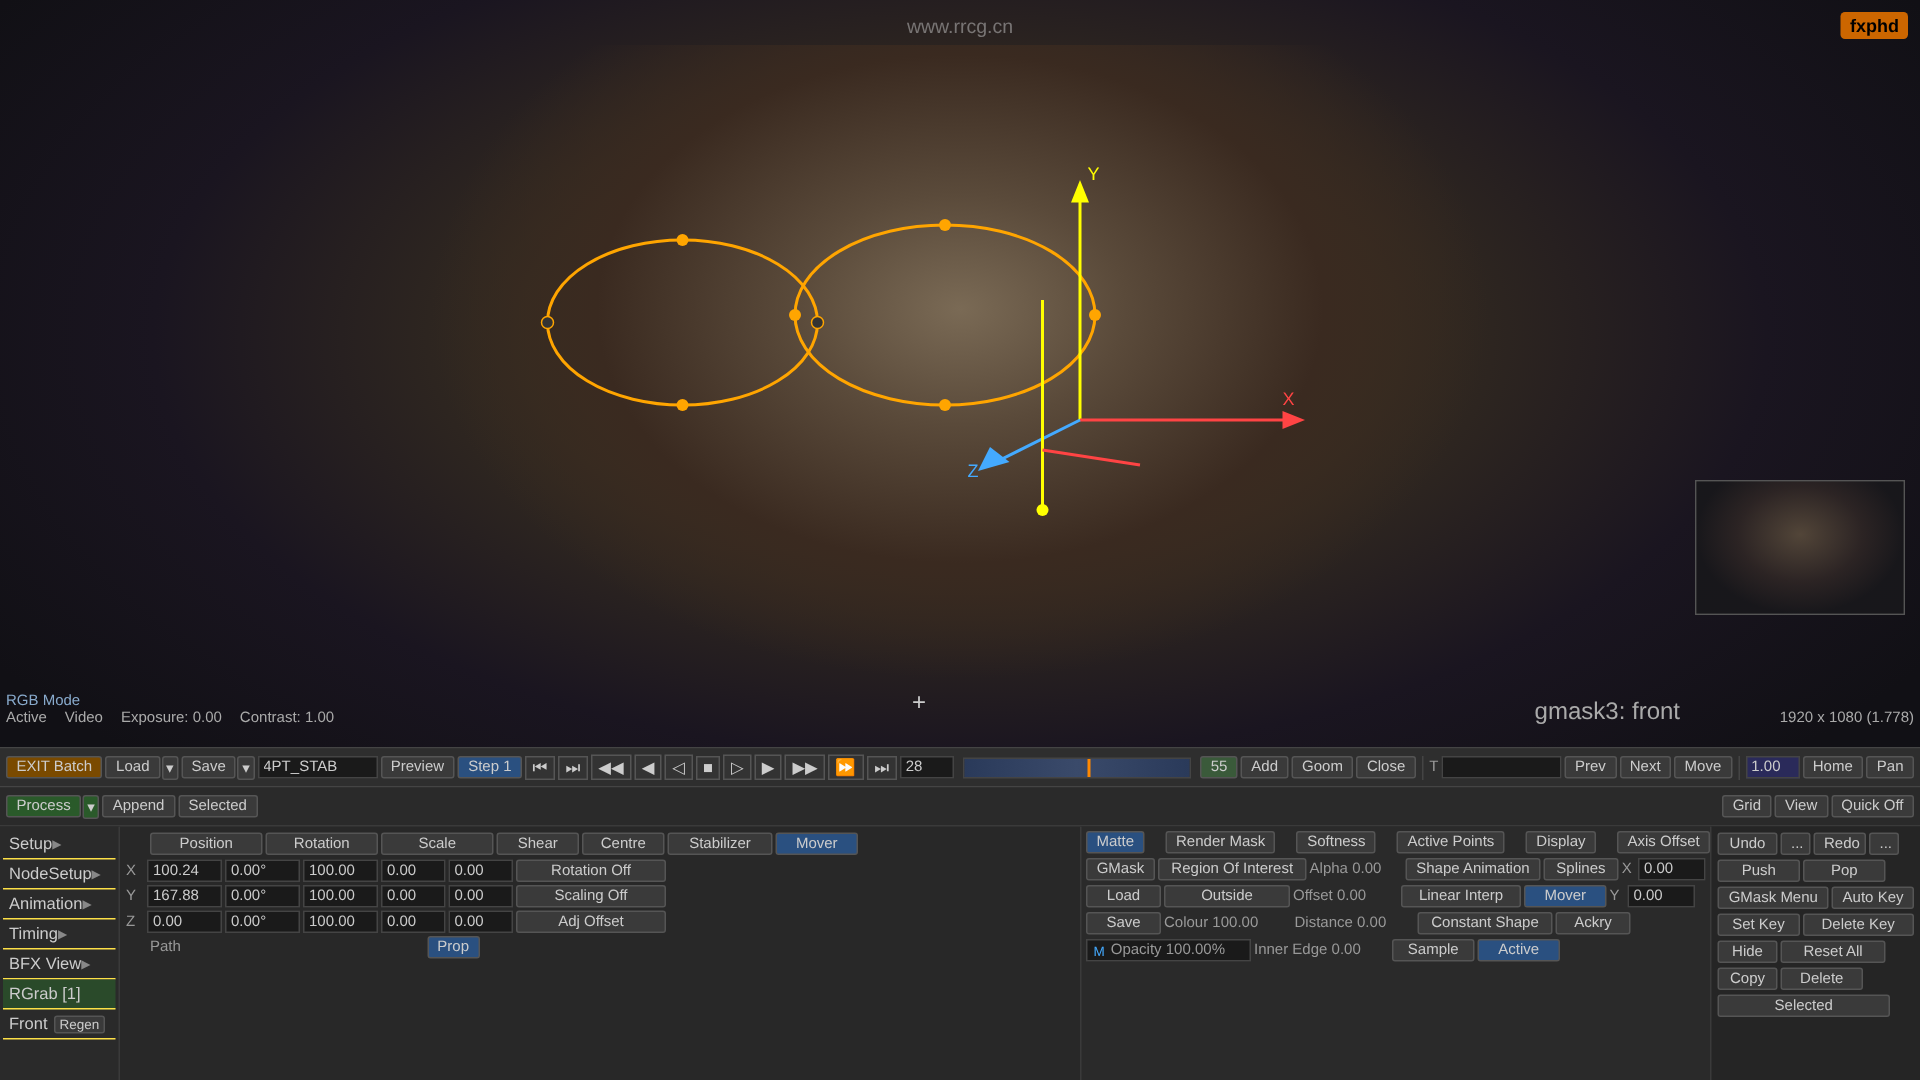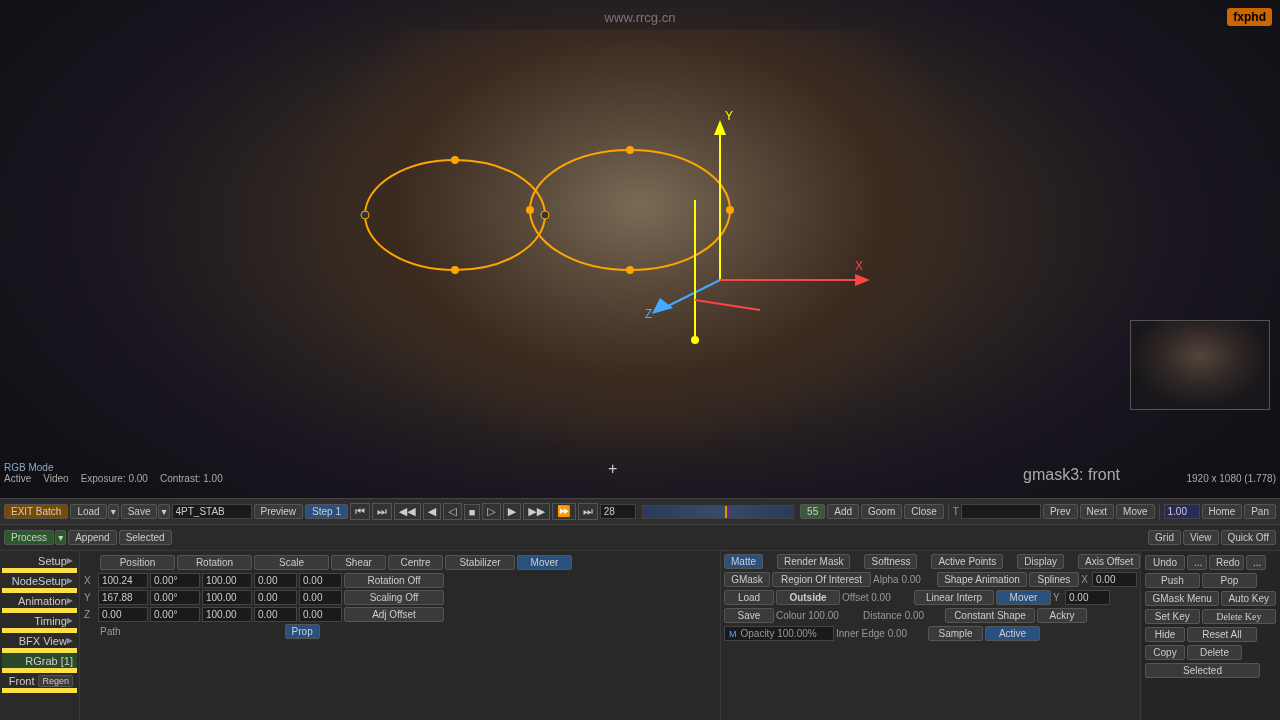--- a/index.html
+++ b/index.html
@@ -56,21 +56,21 @@
     #timeline { flex: 1; height: 14px; background: #1a1a1a; border: 1px solid #444; position: relative; margin: 0 4px; }
     #timeline-bar { height: 100%; background: linear-gradient(to right, #2a3a5a 0%, #3a4a6a 50%, #2a3a5a 100%); }
     #playhead { position: absolute; top: 0; left: 55%; width: 2px; height: 100%; background: #ff8800; }
 
     .separator { width: 1px; height: 16px; background: #444; margin: 0 2px; }
 
     
     .nav-btn { background: #333; color: #ccc; border: 1px solid #555; padding: 1px 4px; font-size: 11px; cursor: pointer; }
 
     
-    .sidebar-item { display: flex; align-items: center; justify-content: flex-end; height: 20px; padding: 0 4px; border-bottom: 5px solid #fde047; cursor: pointer; }
+    .sidebar-item { display: flex; align-items: center; justify-content: flex-start; height: 20px; padding: 0 4px; border-bottom: 1px solid #fde047; cursor: pointer; }
     .sidebar-item.active { background: #2a4a2a; }
     .sidebar-arrow { font-size: 8px; color: #888; }
 
     
     #fxphd-logo { position: absolute; top: 8px; right: 8px; background: #cc6600; color: #000000; font-size: 12px; font-weight: bold; padding: 2px 6px; border-radius: 3px; }
 
     
     #url-watermark { position: absolute; top: 10px; left: 50%; transform: translateX(-50%); color: rgba(200,200,200,0.5); font-size: 13px; }
     
     .header-row { display: flex; gap: 2px; margin-bottom: 3px; }
@@ -307,21 +307,21 @@
         <button class="btn" style="width:110px;">Region Of Interest</button>
         <span class="label-text" style="width:70px;">Alpha 0.00</span>
         <button class="btn" style="width:90px;">Shape Animation</button>
         <button class="btn" style="width:55px;">Splines</button>
         <span class="label-text" style="width:10px;">X</span>
         <input class="input-field" style="width: 45px;" value="0.00">
       </div>
 
       <div style="display:flex;gap:2px;margin-bottom:3px;align-items:center;">
         <button class="btn" style="width:50px;">Load</button>
-        <button class="btn" style="width:64px;font-weight:bold;">Outside</button>
+        <button class="btn" style="width:84px;">Outside</button>
         <span class="label-text" style="width:70px;">Offset 0.00</span>
         <button class="btn" style="width:80px;">Linear Interp</button>
         <button class="btn btn-blue" style="width:55px;">Mover</button>
         <span class="label-text" style="width:10px;">Y</span>
         <input class="input-field" style="width: 45px;" value="0.00">
       </div>
 
       <div style="display:flex;gap:2px;margin-bottom:3px;align-items:center;">
         <button class="btn" style="width:50px;">Save</button>
         <span class="label-text" style="width:85px;">Colour 100.00</span>
@@ -352,21 +352,21 @@
       <div style="display:flex;gap:2px;margin-bottom:3px;">
         <button class="btn" style="width:55px;">Push</button>
         <button class="btn" style="width:55px;">Pop</button>
       </div>
       <div style="display:flex;gap:2px;margin-bottom:3px;">
         <button class="btn" style="width:75px;">GMask Menu</button>
         <button class="btn" style="width:55px;">Auto Key</button>
       </div>
       <div style="display:flex;gap:2px;margin-bottom:3px;">
         <button class="btn" style="width:55px;">Set Key</button>
-        <button class="btn" style="width:75px;font-family:Liberation Serif, serif;">Delete Key</button>
+        <button class="btn" style="width:75px;">Delete Key</button>
       </div>
       <div style="display:flex;gap:2px;margin-bottom:3px;">
         <button class="btn" style="width:40px;">Hide</button>
         <button class="btn" style="width:70px;">Reset All</button>
       </div>
       <div style="display:flex;gap:2px;">
         <button class="btn" style="width:40px;">Copy</button>
         <button class="btn" style="width:55px;">Delete</button>
       </div>
       <div style="margin-top:3px;">

